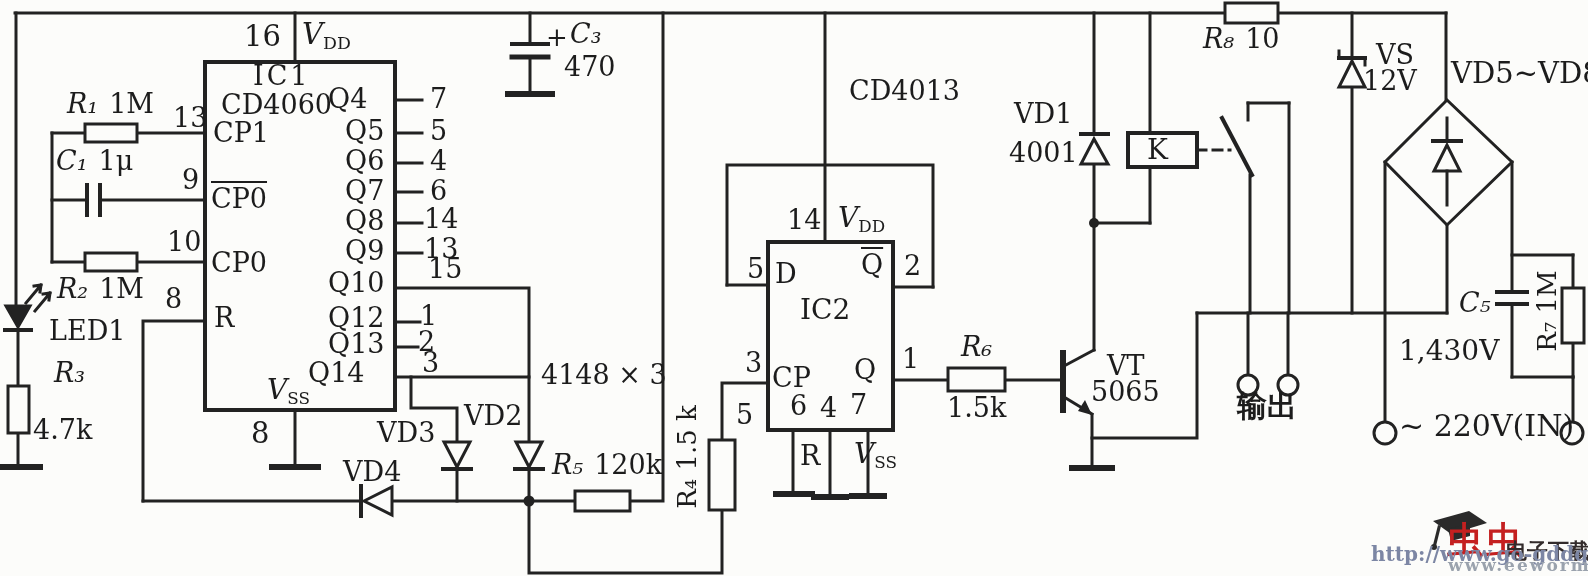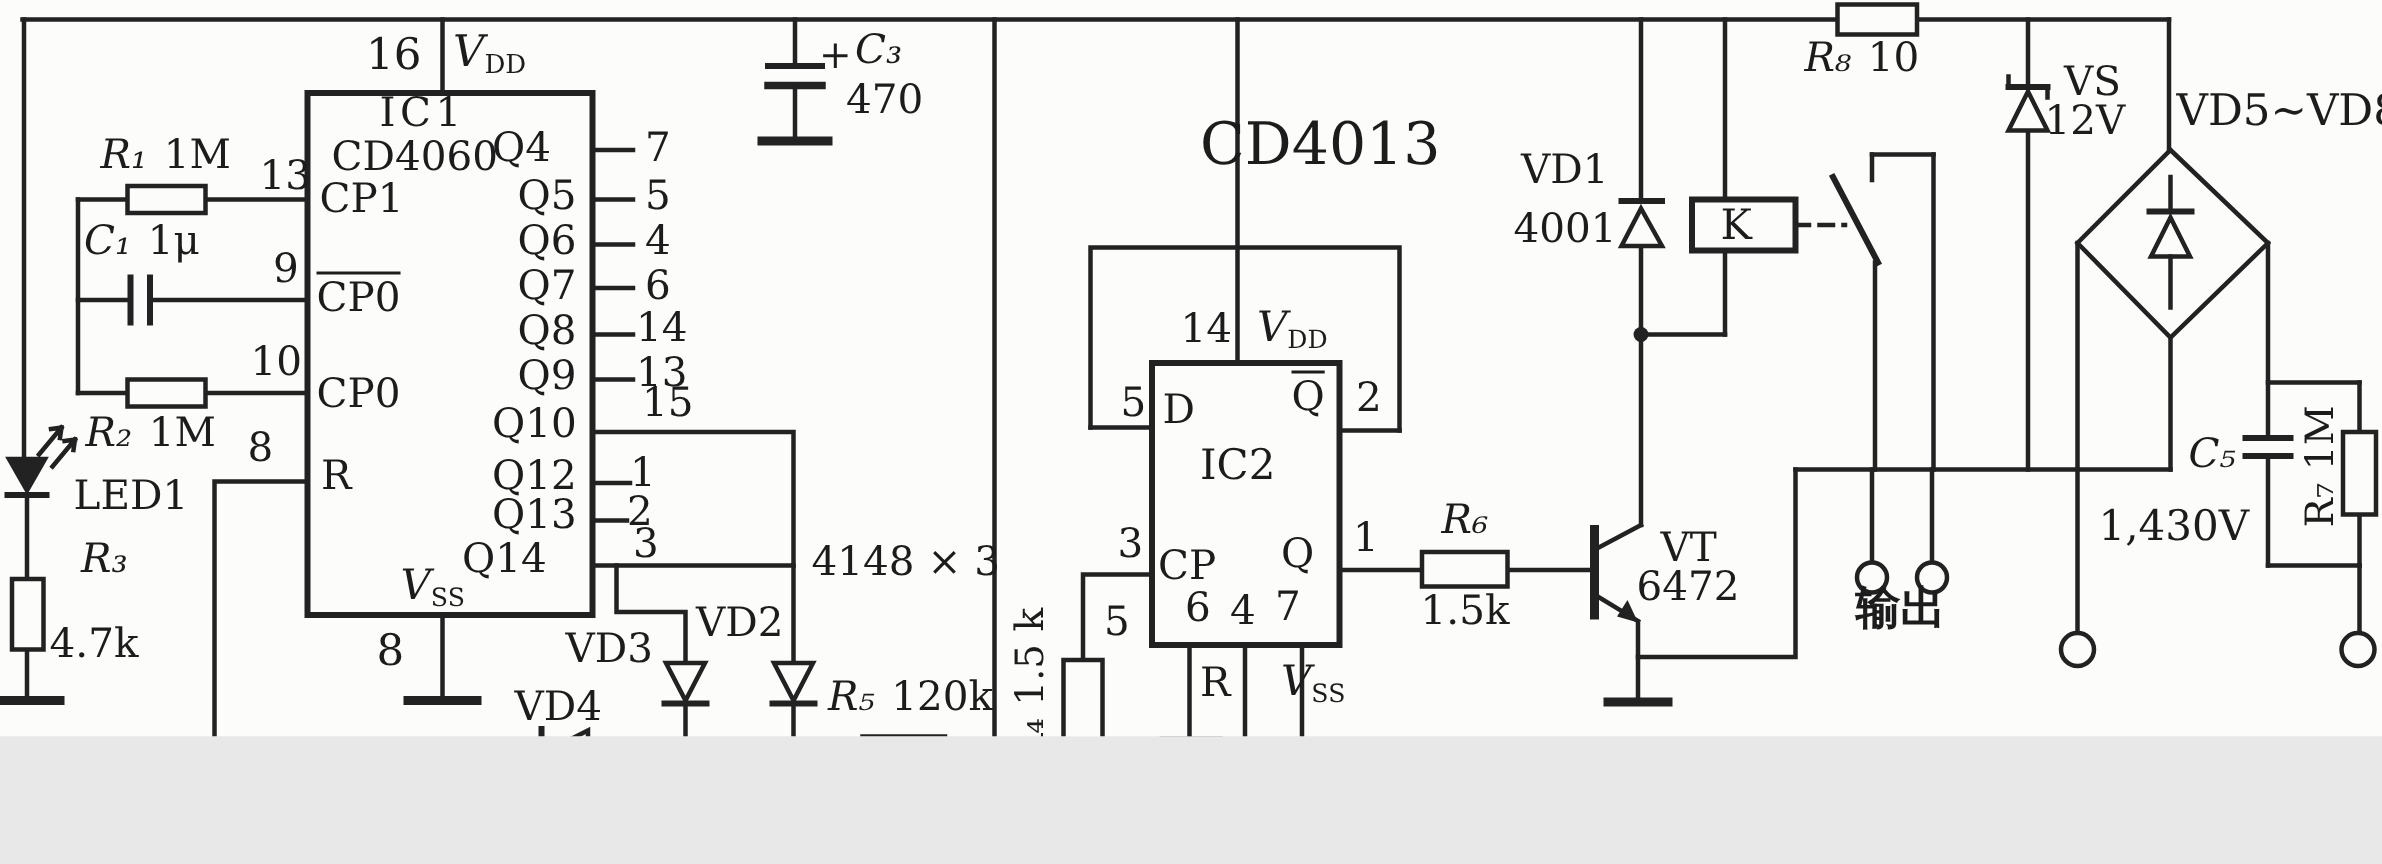--- a/index.html
+++ b/index.html
@@ -1,17 +1,17 @@
 <!DOCTYPE html>
 <html><head>
 <meta charset="utf-8">
 <style>
   html,body{margin:0;padding:0;background:#e8e8e8;}
   #stage{
-    position:relative;width:1588px;height:491px;background:#fcfcfa;
+    position:relative;width:1588px;height:576px;background:#fcfcfa;
     overflow:hidden;font-family:"DejaVu Serif","Liberation Serif",serif;
   }
   #schem-svg{position:absolute;left:0;top:0;}
   .lb{
     position:absolute;white-space:nowrap;line-height:1;color:#1c1c1c;
     font-size:27px;font-family:"DejaVu Serif","Liberation Serif",serif;
   }
   .it{font-style:italic;}
   .sub{font-size:0.6em;vertical-align:-0.28em;line-height:0;}
   .ovl{text-decoration:overline;}
@@ -266,21 +266,21 @@
 <div class="lb it" style="left:570px;top:20px">C₃</div>
 <div class="lb" style="left:564px;top:53px">470</div>
 
 <div class="lb" style="left:541px;top:361px">4148 × 3</div>
 <div class="lb" style="left:377px;top:419px">VD3</div>
 <div class="lb" style="left:464px;top:402px">VD2</div>
 <div class="lb" style="left:343px;top:458px">VD4</div>
 <div class="lb" style="left:552px;top:451px"><span class="it">R₅</span><span class="v">120k</span></div>
 <div class="lb rot" style="left:687px;top:457px;font-size:26px">R₄ 1.5 k</div>
 
-<div class="lb" style="left:800px;top:77px;font-size:39px">CD4013</div>
+<div class="lb" style="left:849px;top:77px;font-size:27px">CD4013</div>
 <div class="lb" style="left:787px;top:206px">14</div>
 <div class="lb" style="left:838px;top:204px;font-size:28px"><span class="it">V</span><sub class="sub">DD</sub></div>
 <div class="lb" style="left:747px;top:255px">5</div>
 <div class="lb" style="left:775px;top:260px">D</div>
 <div class="lb ovl" style="left:861px;top:251px">Q</div>
 <div class="lb" style="left:904px;top:252px">2</div>
 <div class="lb" style="left:800px;top:296px;font-size:28px">IC2</div>
 <div class="lb" style="left:745px;top:349px">3</div>
 <div class="lb" style="left:772px;top:364px">CP</div>
 <div class="lb" style="left:854px;top:356px">Q</div>
@@ -291,29 +291,30 @@
 <div class="lb" style="left:736px;top:401px">5</div>
 <div class="lb" style="left:800px;top:442px">R</div>
 <div class="lb" style="left:854px;top:440px;font-size:28px"><span class="it">V</span><sub class="sub">SS</sub></div>
 
 <div class="lb it" style="left:961px;top:333px">R₆</div>
 <div class="lb" style="left:947px;top:394px">1.5k</div>
 <div class="lb" style="left:1014px;top:100px">VD1</div>
 <div class="lb" style="left:1009px;top:139px">4001</div>
 <div class="lb" style="left:1147px;top:136px;font-size:28px">K</div>
 <div class="lb" style="left:1107px;top:352px">VT</div>
-<div class="lb" style="left:1091px;top:378px">6472</div>
+<div class="lb" style="left:1091px;top:378px">5065</div>
 
 <div class="lb" style="left:1203px;top:25px"><span class="it">R₈</span><span class="v">10</span></div>
 <div class="lb" style="left:1376px;top:41px">VS</div>
 <div class="lb" style="left:1363px;top:67px">12V</div>
 <div class="lb" style="left:1451px;top:59px;font-size:29px">VD5~VD8</div>
 <div class="lb it" style="left:1459px;top:289px">C₅</div>
 <div class="lb rot" style="left:1547px;top:311px;font-size:26px">R₇ 1M</div>
 <div class="lb" style="left:1399px;top:337px;font-size:28px">1,430V</div>
+<div class="lb" style="left:1399px;top:411px;font-size:30px">~ 220V(IN)</div>
 <div class="lb cn" style="left:1237px;top:393px;font-size:30px">输出</div>
 
 <div class="lb wm-red" style="left:1447px;top:521px;font-size:36px">虫虫</div>
 <div class="lb wm-dark" style="left:1506px;top:540px;font-size:21px">电子下载站</div>
 <div class="lb wm-url" style="left:1371px;top:544px;font-size:20px">http://www.go-gddq.com</div>
 <div class="lb wm-url2" style="left:1448px;top:557px;font-size:17px">www.eeworm.com</div>
 
 </div>
 
 </body></html>

